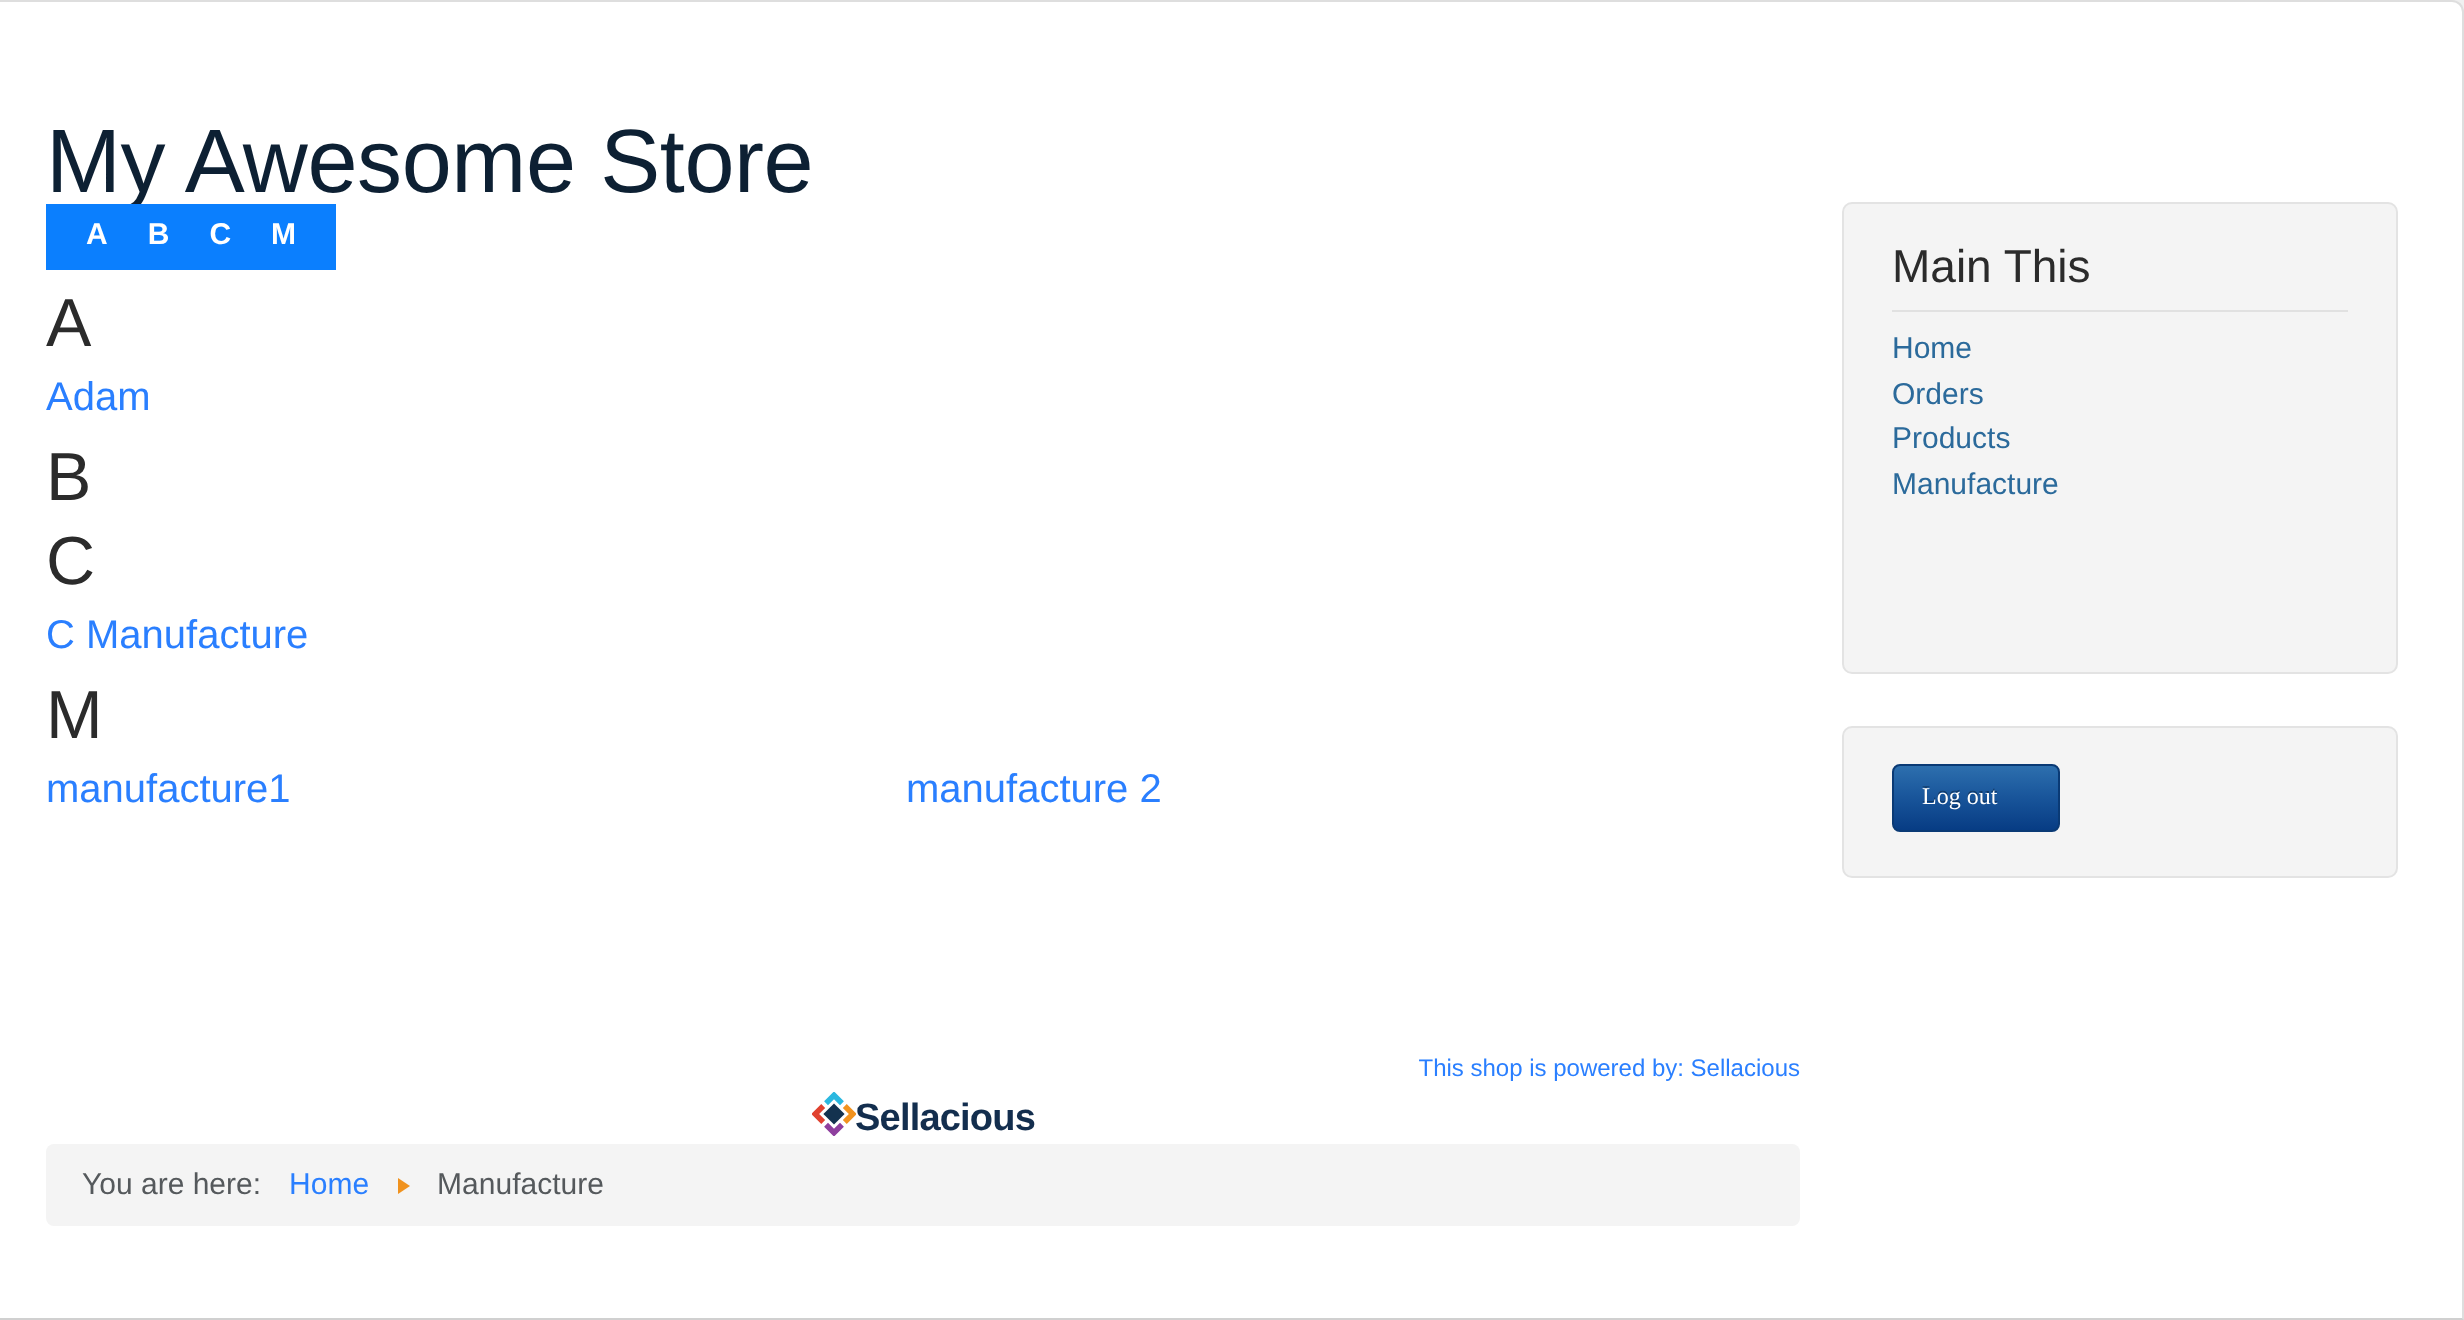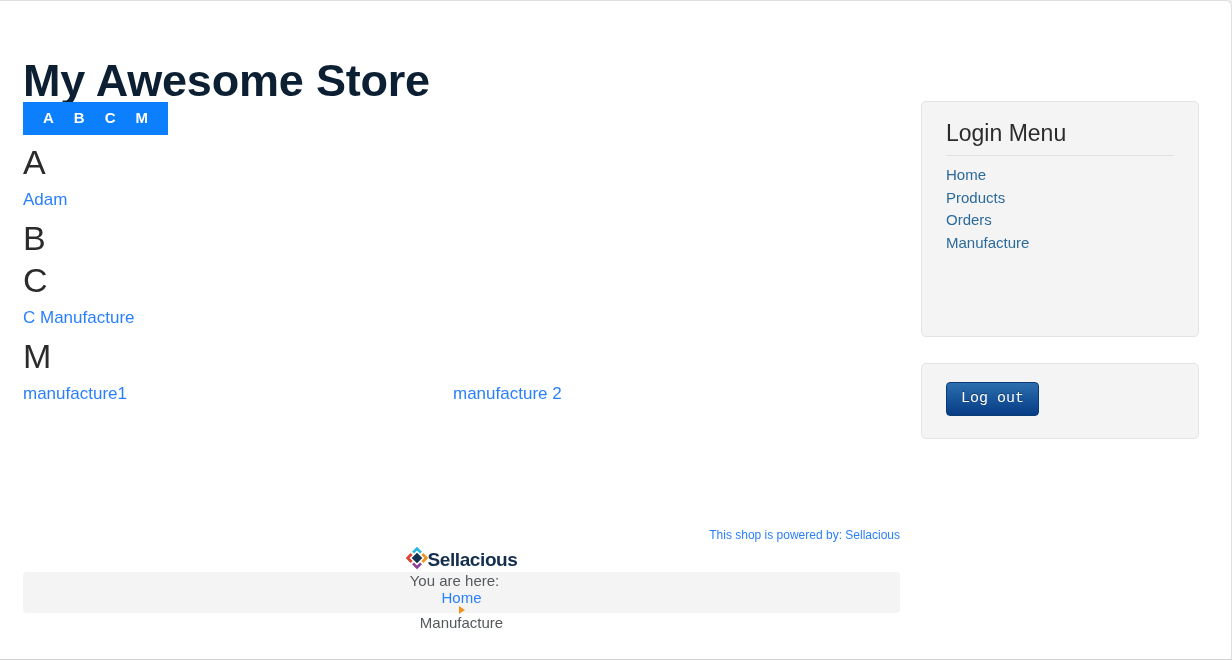--- a/index.html
+++ b/index.html
@@ -31,21 +31,21 @@
     height: 100%;
   }
 
   
   .site-title {
     position: absolute;
     left: 23px;
     top: 26px;
     font-size: 45px;
     line-height: 1.05;
-    font-weight: 700;
+    font-weight: 400;
     color: #0d2033;
     letter-spacing: -0.2px;
     white-space: nowrap;
   }
 
   
   .alpha-bar {
     position: absolute;
     left: 23px;
     top: 101px;
@@ -86,21 +86,21 @@
     flex-wrap: wrap;
     padding: 5px 0 6px 0;
   }
   .manu-cell {
     width: 50%;
     padding: 0;
     line-height: 23px;
   }
   .manu-cell a {
     color: #2a7fff;
-    font-size: 17px;
+    font-size: 20px;
     text-decoration: none;
     cursor: pointer;
   }
 
   
   .powered-by {
     position: absolute;
     left: 23px;
     top: 524px;
     width: 877px;
@@ -135,21 +135,20 @@
     left: 23px;
     top: 571px;
     width: 877px;
     height: 41px;
     background: #f4f4f4;
     border-radius: 4px;
     display: flex;
     align-items: center;
     padding: 0 18px;
     font-size: 15px;
-    flex-direction: column;
   }
   .crumb-label { color: #55595c; margin-right: 14px; }
   .crumb-link {
     color: #2a7fff;
     text-decoration: none;
     cursor: pointer;
   }
   .crumb-sep {
     display: inline-block;
     width: 0; height: 0;
@@ -202,25 +201,25 @@
   .greeting {
     font-size: 15px;
     color: #4a4a4a;
     margin: 8px 0 6px 0;
     line-height: 20px;
   }
   .btn-logout {
     display: inline-block;
     background: linear-gradient(to bottom, #2d6fae 0%, #1a579c 45%, #073c84 100%);
     color: #ffffff;
-    font-size: 15px;
-    font-family: Liberation Mono, monospace;
+    font-size: 12px;
+    font-family: Liberation Serif, serif;
     border: 1px solid #0a3a75;
     border-radius: 4px;
-    padding: 7px 14px 8px 14px;
+    padding: 7px 30px 8px 14px;
     line-height: 17px;
     cursor: pointer;
     text-shadow: 0 -1px 0 rgba(0,0,0,0.35);
   }
 </style>
 </head>
 <body>
 
 <div class="page-frame">
   <div class="layout">
@@ -280,31 +279,31 @@
     <div class="breadcrumb">
       <span class="crumb-label">You are here:</span>
       <a class="crumb-link">Home</a>
       <span class="crumb-sep"></span>
       <span class="crumb-current">Manufacture</span>
     </div>
 
     <div class="sidebar">
 
       <div class="module">
-        <h3 class="module-title">Login Menu</h3>
+        <h3 class="module-title">Main This</h3>
         <div class="mod-menu-body">
           <ul class="menu-list" id="main-menu-list">
               <li>
                 <a>Home</a>
               </li>
               <li>
-                <a>Products</a>
+                <a>Orders</a>
               </li>
               <li>
-                <a>Orders</a>
+                <a>Products</a>
               </li>
               <li>
                 <a>Manufacture</a>
               </li>
             </ul>
         </div>
       </div>
 
       <div class="module">
         <button class="btn-logout">Log out</button>

